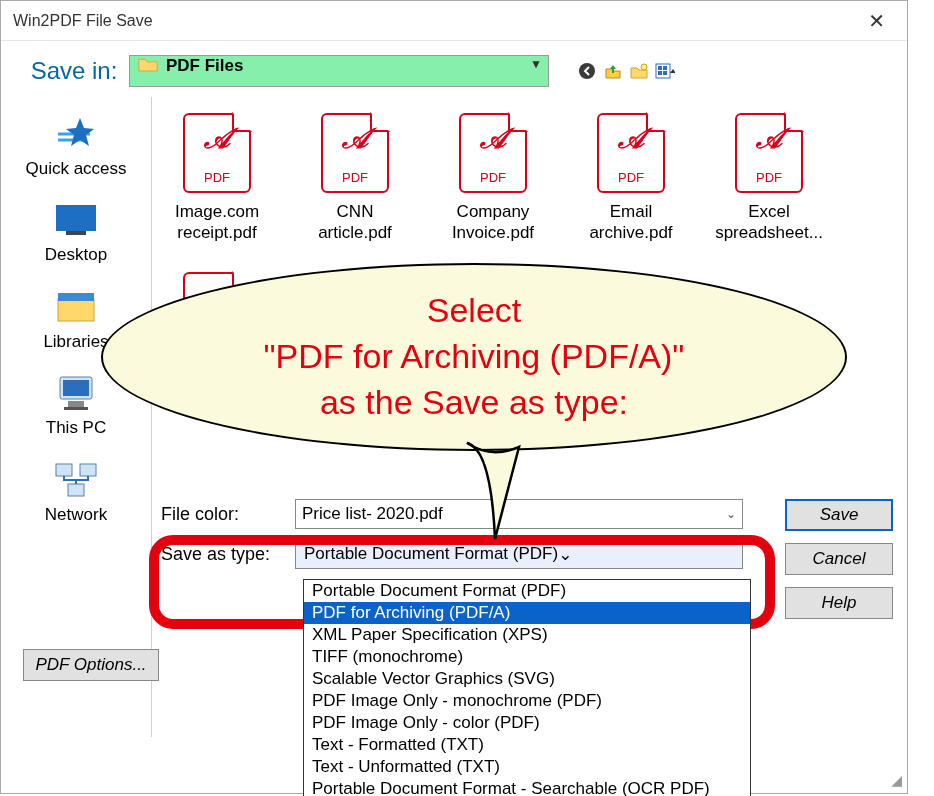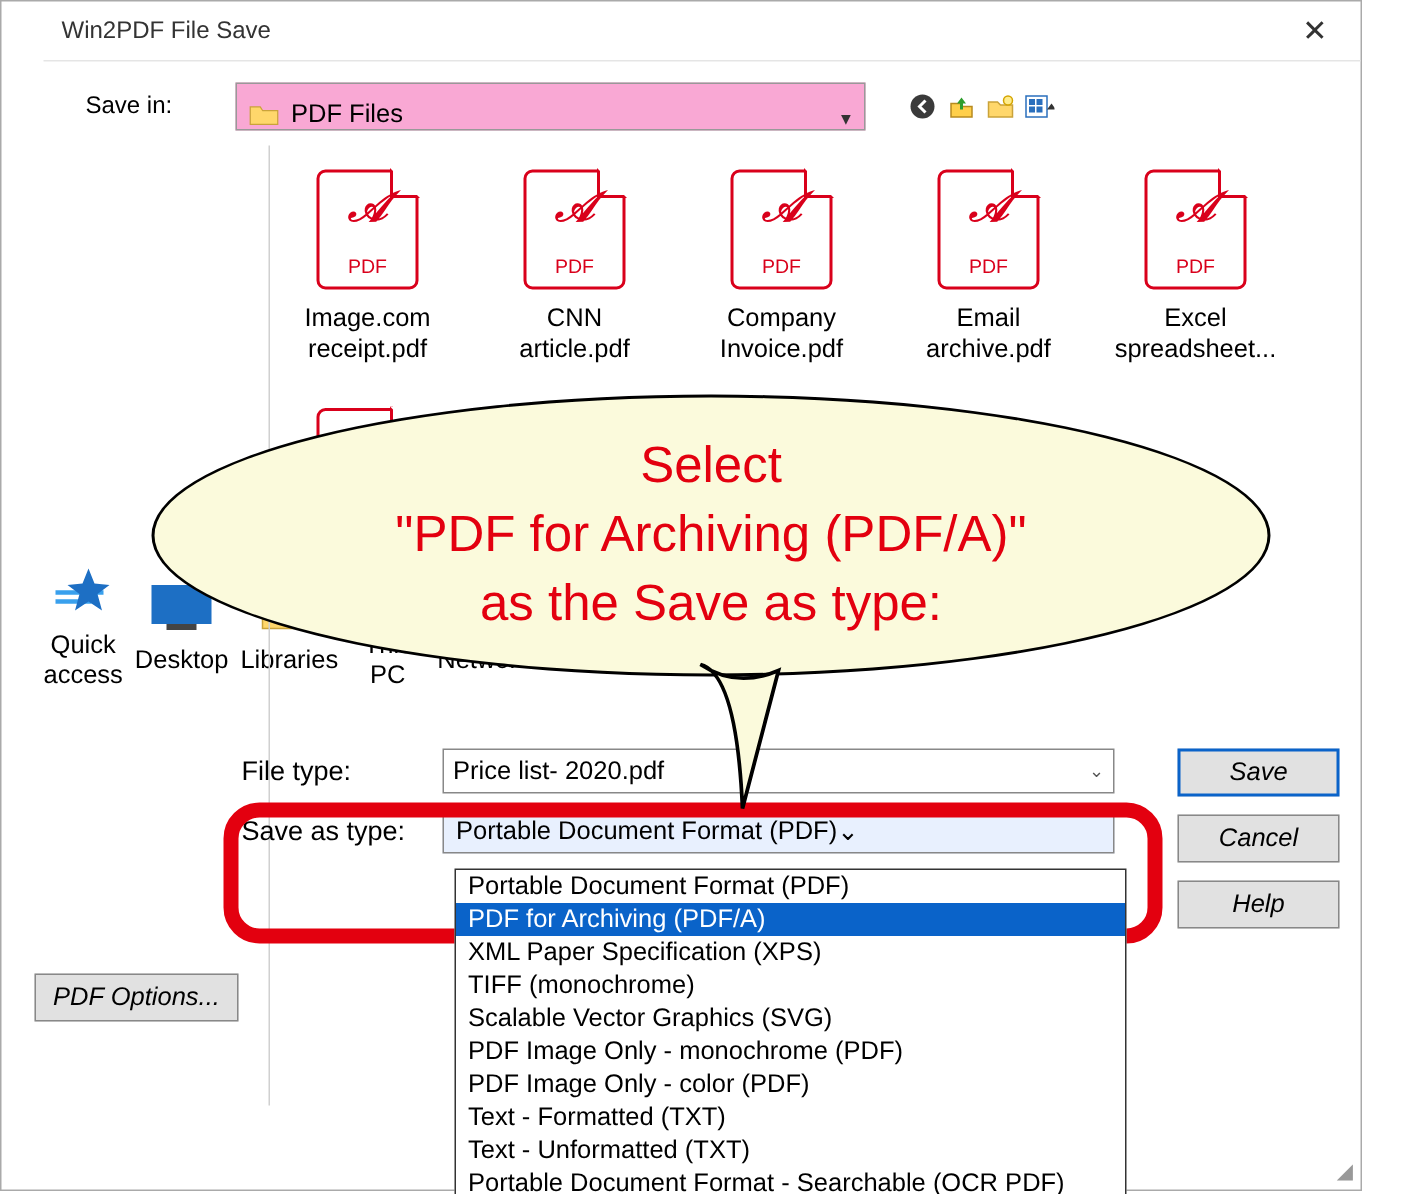--- a/index.html
+++ b/index.html
@@ -1,32 +1,32 @@
 <!DOCTYPE html>
 <html><head>
 <meta charset="utf-8">
 <style>
 * { box-sizing: border-box; font-family: "Segoe UI", Tahoma, sans-serif; }
 body { margin: 0; background: #fff; width: 934px; height: 796px; overflow: hidden; }
-.window { border: 1px solid #aaa; width: 908px; height: 794px; position: relative; background: #fff; padding-left: 28px; }
+.window { border: 1px solid #aaa; width: 908px; height: 794px; position: relative; background: #fff; }
 .titlebar { display: flex; align-items: center; justify-content: space-between; height: 40px; padding: 0 12px; border-bottom: 1px solid #e5e5e5; }
 .titlebar .title { font-size: 16px; color: #333; }
 .close-x { font-size: 20px; padding: 6px 10px; cursor: pointer; color: #333; }
 .row-savein { display: flex; align-items: center; padding: 14px 8px 10px 28px; gap: 10px; }
-.lbl { font-size: 16px; color: #000000; text-align: left; }
+.lbl { font-size: 24px; color: #0369a1; text-align: center; }
 .savein-lbl { width: 90px; }
-.combo { display: flex; align-items: flex-end; border: 1px solid #999; height: 32px; background: #f9a8d4; }
+.combo { display: flex; align-items: flex-start; border: 1px solid #999; height: 32px; background: #86efac; font-weight: bold; }
 .combo-savein { width: 420px; }
 .combo .folder-ic { width: 20px; height: 18px; margin: 0 8px; }
 .combo .txt { flex: 1; font-size: 17px; color: #000; }
 .combo .arrow { width: 24px; text-align: center; font-size: 13px; color: #333; }
 .tb-icons { display: flex; gap: 6px; margin-left: 18px; }
 .tb-icons span { width: 20px; height: 20px; display: inline-flex; align-items: center; justify-content: center; }
 .body { display: flex; height: 640px; }
-.sidebar { width: 150px; padding: 10px 0; display: flex; flex-direction: row; align-items: center; gap: 8px; }
+.sidebar { width: 150px; padding: 10px 0; display: flex; flex-direction: column; align-items: center; gap: 8px; }
 .side-item { text-align: center; cursor: pointer; width: 130px; padding: 6px 0; }
 .side-item .ic { width: 50px; height: 42px; margin: 0 auto 4px; display: flex; align-items: center; justify-content: center; }
 .side-lbl { font-size: 17px; color: #000; line-height: 1.2; }
 .filepane { flex: 1; border-left: 1px solid #d0d0d0; padding: 16px 10px 0 10px; position: relative; }
 .files { display: flex; gap: 28px; flex-wrap: wrap; }
 .file { width: 110px; text-align: center; cursor: pointer; }
 .pdf-ic { width: 68px; height: 80px; margin: 0 auto 8px; position: relative; }
 .pdf-page { position: absolute; inset: 0; border: 2.5px solid #d9001b; border-radius: 6px; background: #fff; }
 .pdf-fold { position: absolute; top: -1px; right: -1px; width: 20px; height: 20px; background: #fff; border-left: 2.5px solid #d9001b; border-bottom: 2.5px solid #d9001b; }
 .pdf-fold::after { content: ""; position: absolute; top: 0; right: 0; width: 0; height: 0; border-top: 20px solid #fff; border-left: 20px solid transparent; }
@@ -220,21 +220,21 @@
               <div class="pdf-tag">PDF</div>
             </div>
             <div class="file-name">July 2020 Inventory.pdf</div>
           </div>
         </div>
     </div>
   </div>
 
   <div class="bottom">
     <div class="form-row">
-      <span class="form-lbl">File type:</span>
+      <span class="form-lbl">File color:</span>
       <div class="text-combo">
         <span class="txt">Price list- 2020.pdf</span>
         <span class="arrow">⌄</span>
       </div>
     </div>
     <div class="form-row" style="margin-top:6px">
       <span class="form-lbl">Save as type:</span>
       <div class="type-combo">
         <span class="txt">Portable Document Format (PDF)</span>
         <span class="arrow">⌄</span>

